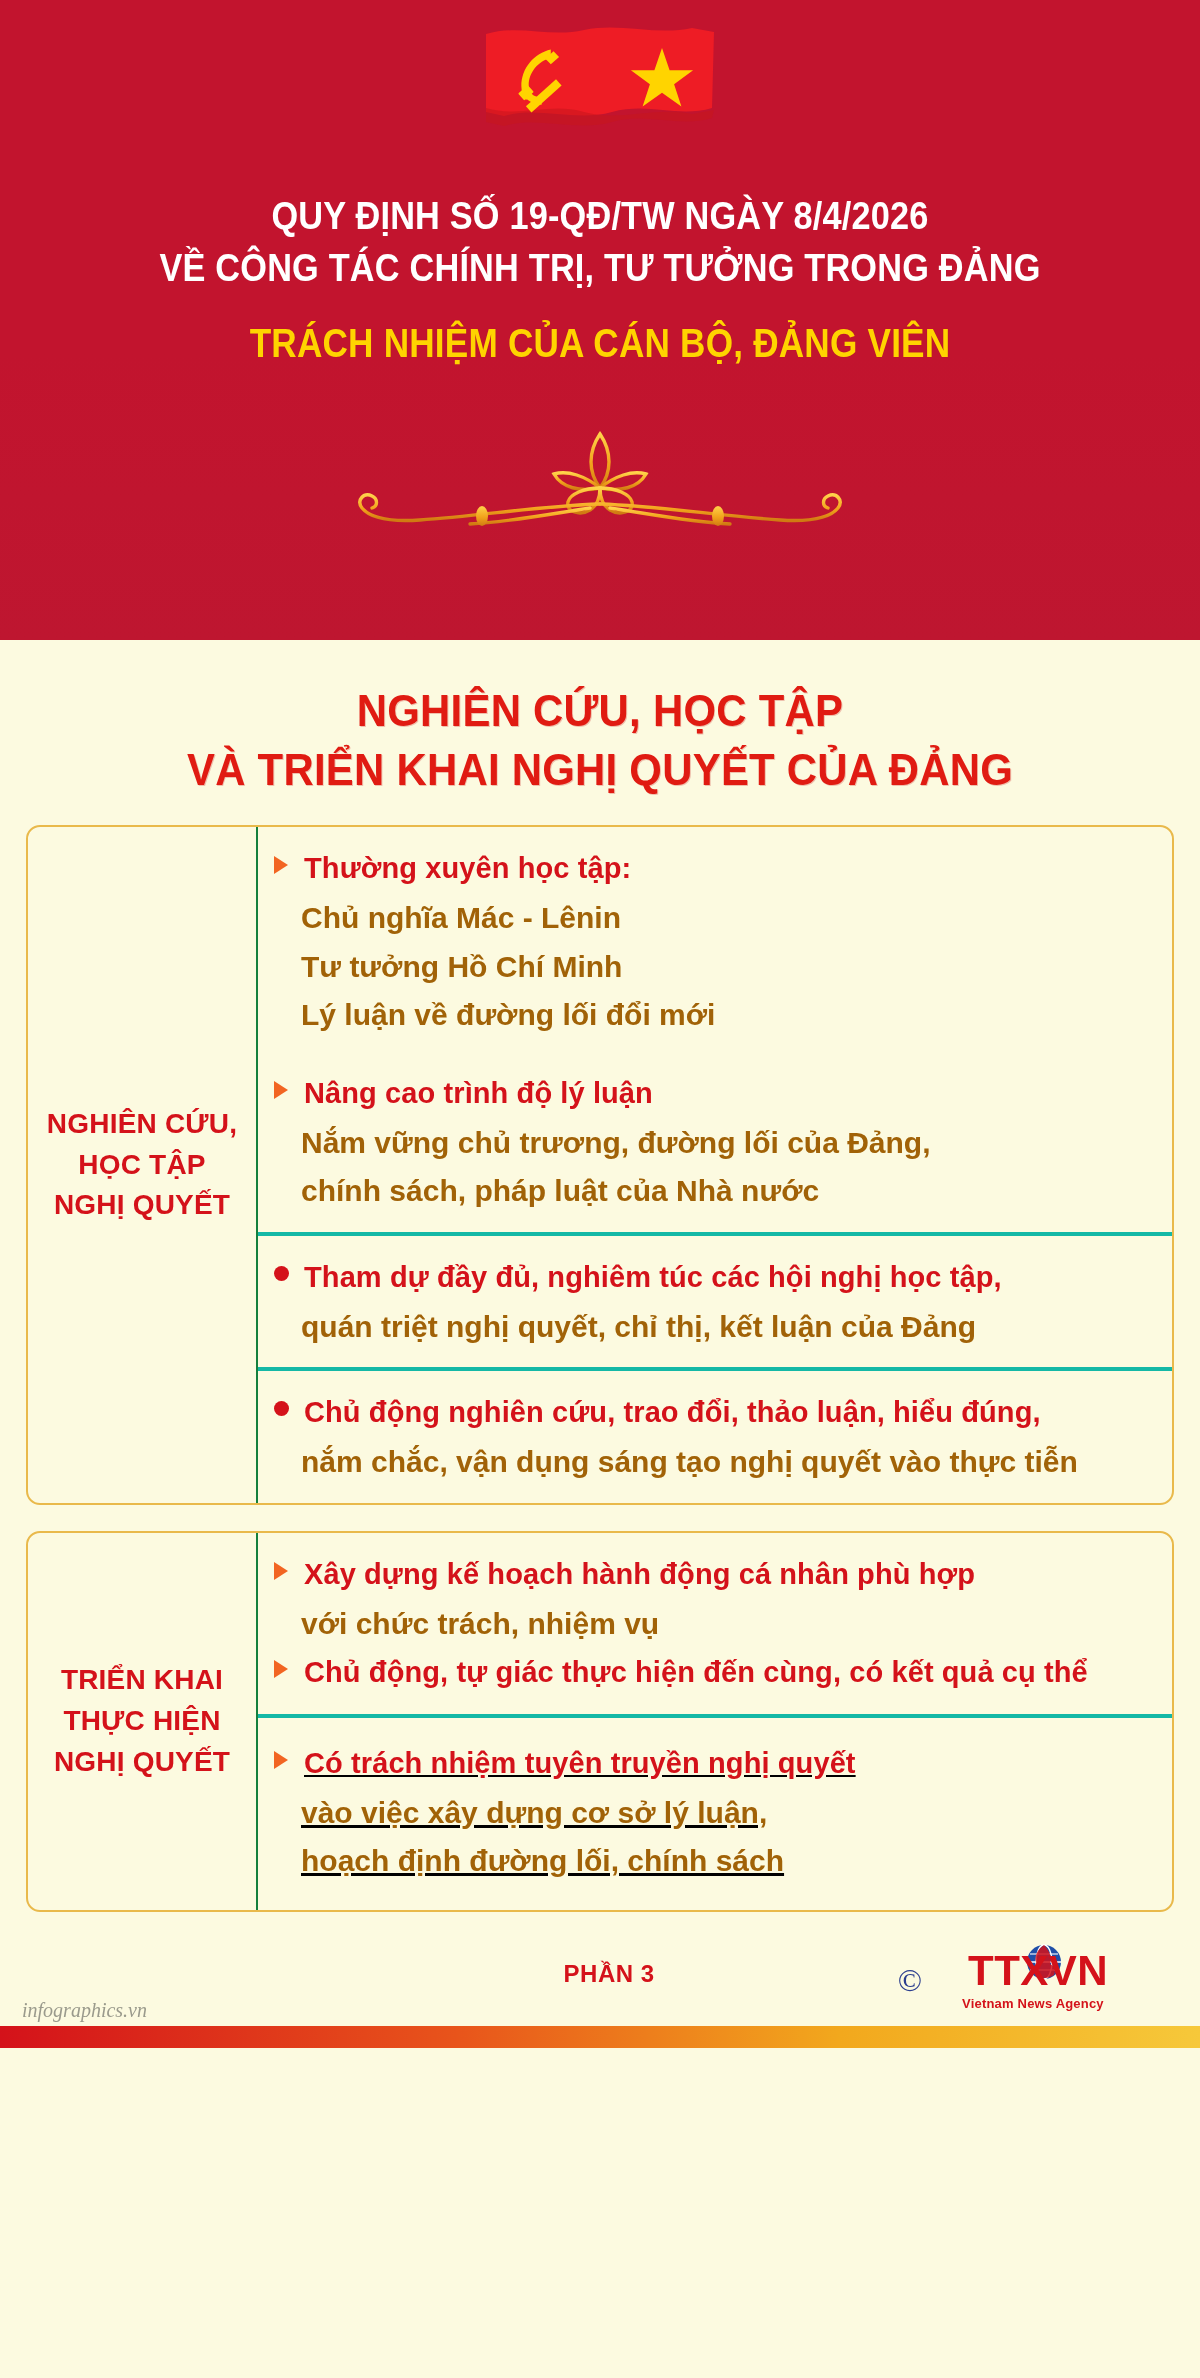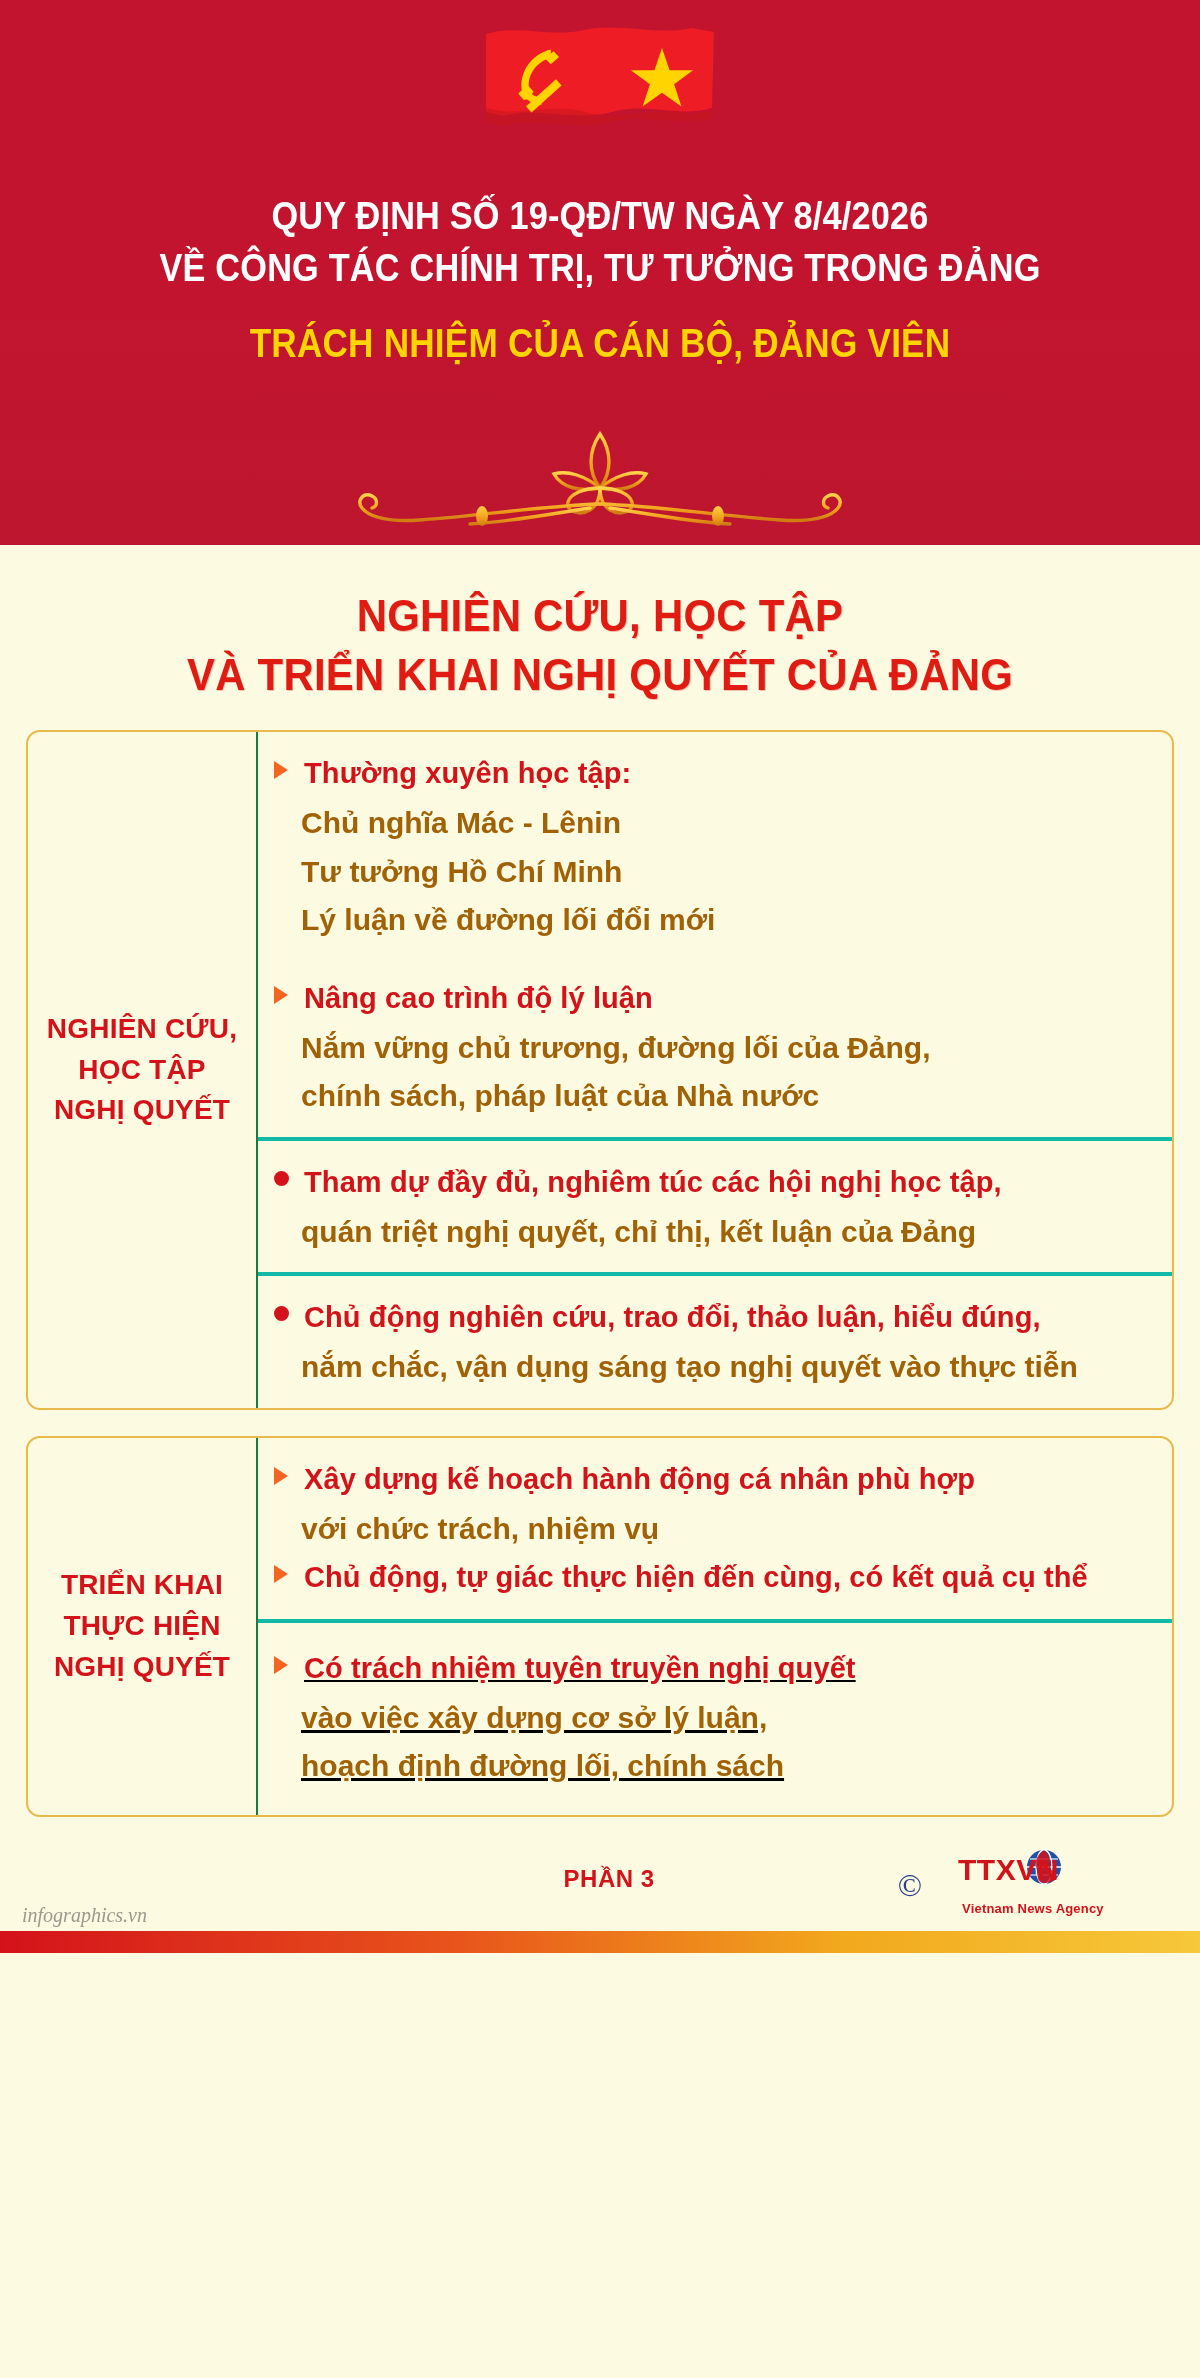--- a/index.html
+++ b/index.html
@@ -7,21 +7,21 @@
   body {
     font-family:"Liberation Sans", sans-serif;
     background:#FCFAE0;
     width:1200px; height:2378px;
     position:relative; overflow:hidden;
   }
 
   
   .header{
     position:relative;
-    width:1200px; height:545px;
+    width:1200px; height:640px;
     background:#C8102E;
     background-image: linear-gradient(180deg,#C2142E 0%,#C2142E 55%,#BE1630 100%);
     overflow:hidden;
   }
   .flag-wrap{
     position:absolute; left:50%; top:22px;
     transform:translateX(-50%);
     width:240px; height:110px;
   }
   .title-block{
@@ -168,25 +168,25 @@
     right:58px; top:14px;
     display:flex; align-items:center; gap:10px;
   }
   .copy{
     font-size:32px; color:#2C3E8F; font-family:"Liberation Serif",serif;
   }
   .ttx-logo{ position:relative; width:210px; height:74px; }
   .ttx-text{
     font-family:"Liberation Sans", sans-serif;
     font-weight:bold;
-    font-size:30px;
+    font-size:42px;
     color:#D4121A;
     letter-spacing:0.5px;
     line-height:1;
-    position:absolute; left:26px; top:6px;
+    position:absolute; left:36px; top:6px;
   }
   .ttx-sub{
     position:absolute; left:30px; top:52px;
     font-family:"Liberation Sans",sans-serif;
     font-size:13px; color:#D4121A; font-weight:bold;
     letter-spacing:0.2px;
   }
   .globe{
     position:absolute; left:92px; top:-2px;
     width:40px; height:40px;

